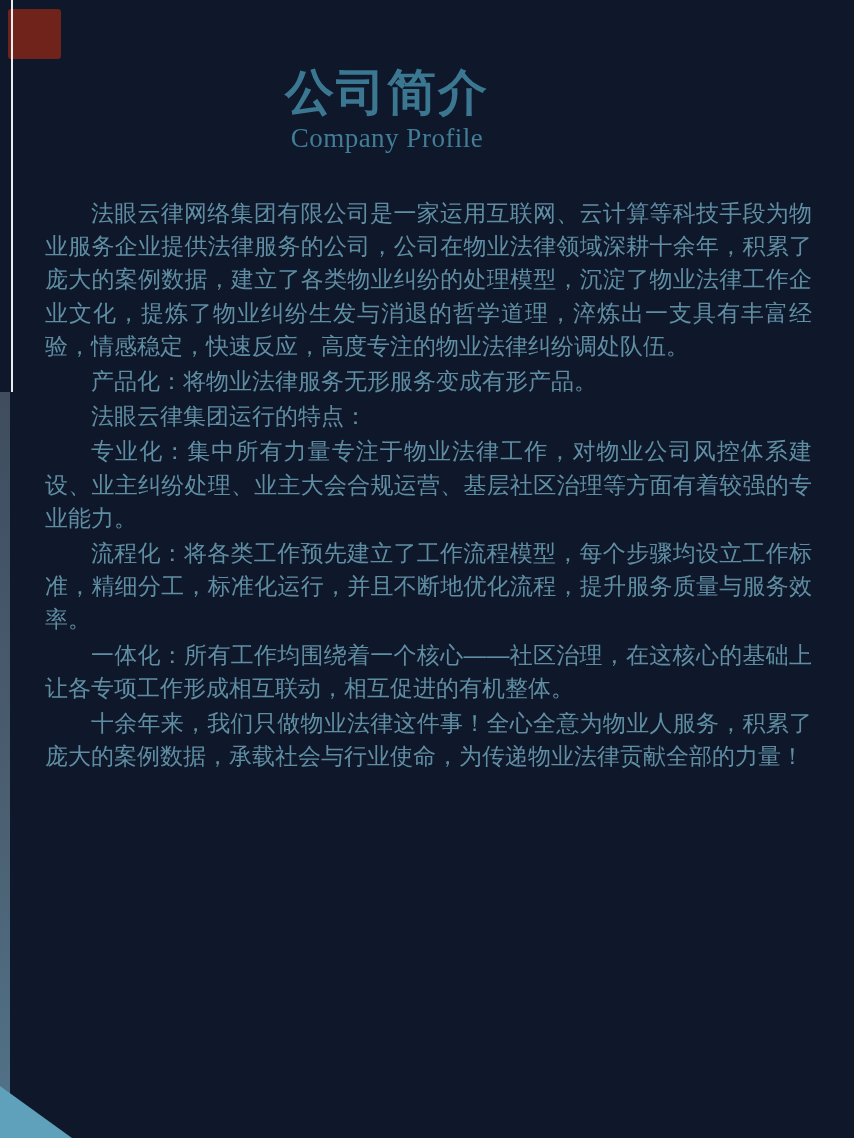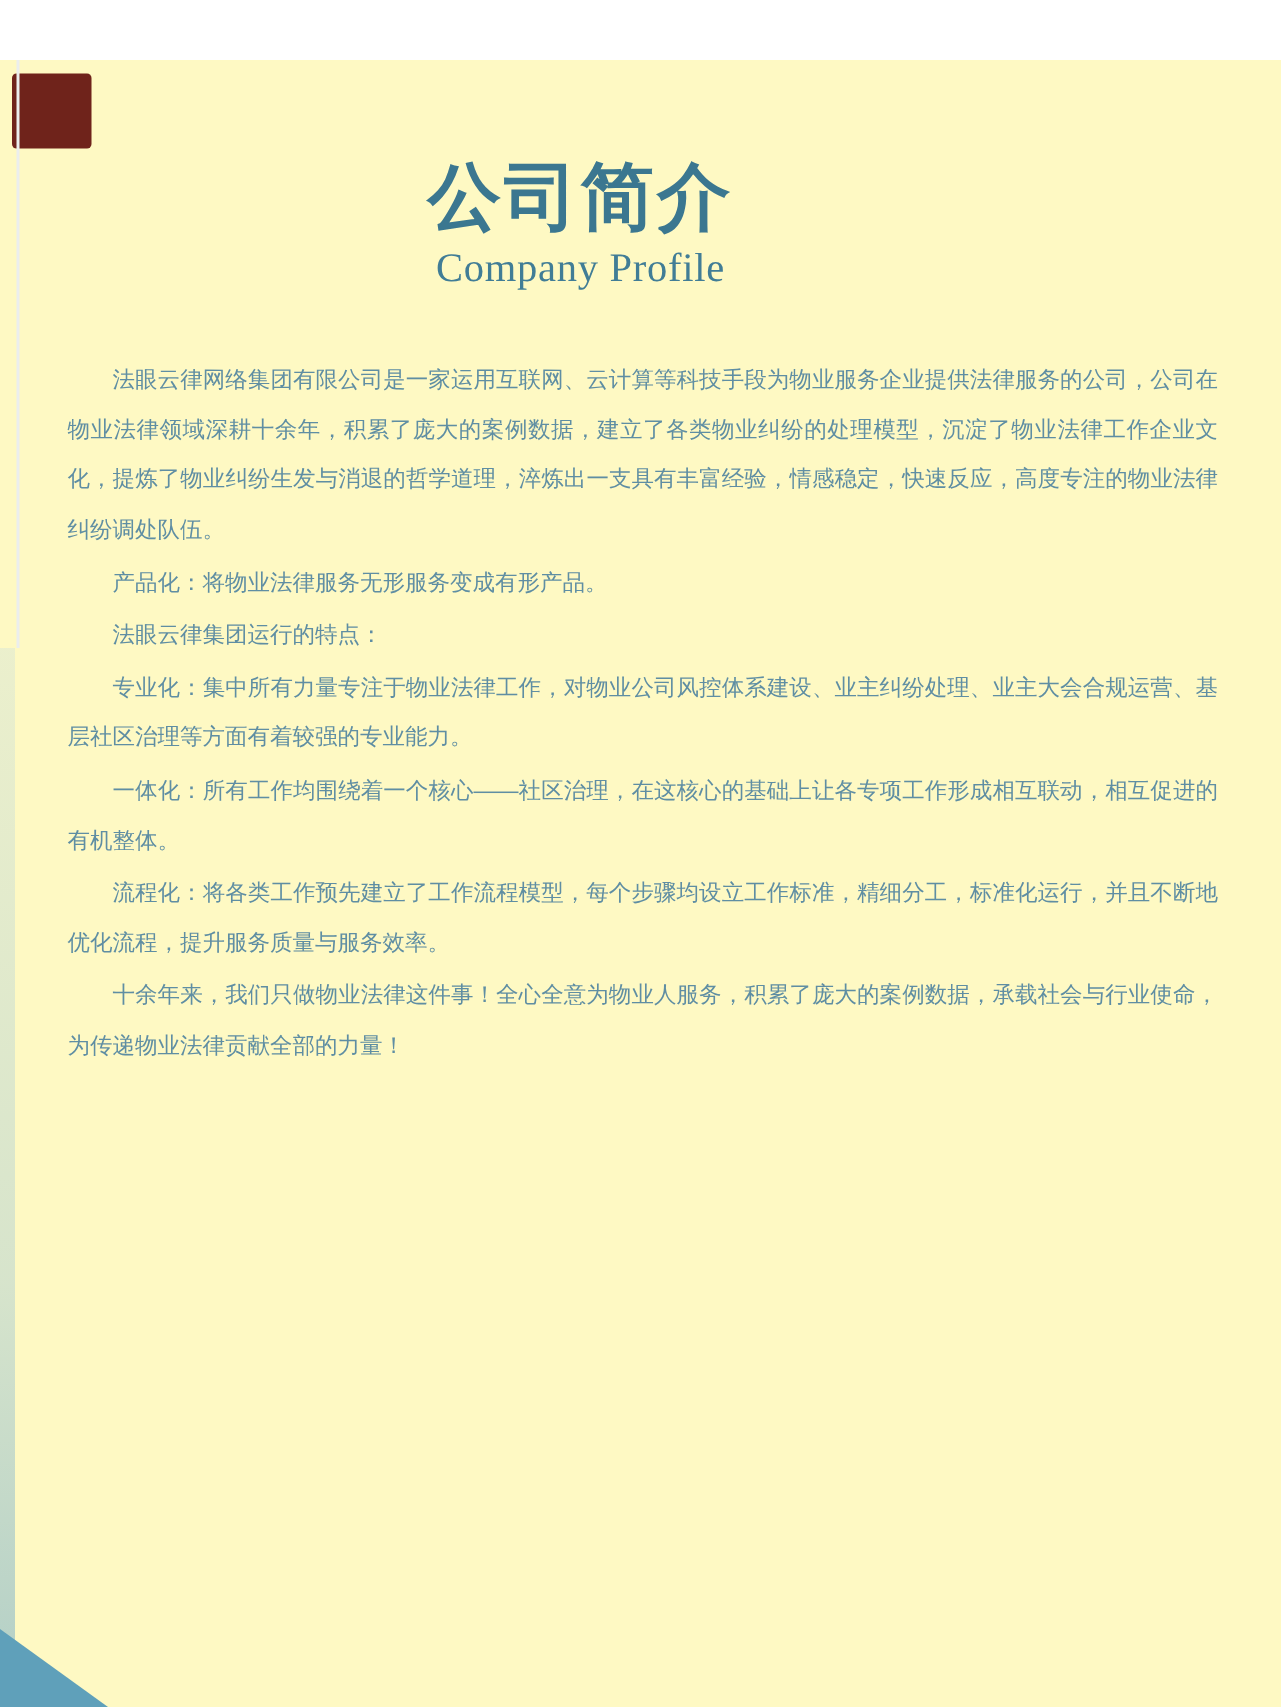--- a/index.html
+++ b/index.html
@@ -2,21 +2,21 @@
 <html><head>
 <meta charset="utf-8">
 <style>
   * { margin: 0; padding: 0; box-sizing: border-box; }
   html, body { background: #ffffff; }
   body {
     width: 854px; height: 1138px;
     position: relative; overflow: hidden;
     font-family: "Liberation Sans", "DejaVu Sans", sans-serif;
   }
-  .page { position: absolute; inset: 0; background: #fef9c3; margin-top: 40px; }
+  .page { position: absolute; inset: 0; background: #0f172a; }
 
   
   .corner-mark {
     position: absolute; left: 8px; top: 9px;
     width: 53px; height: 50px;
     background: var(--corner-red, #6f231b);
     border-radius: 3px;
   }
   .left-edge-line {
     position: absolute; left: 11px; top: 0;
@@ -53,21 +53,21 @@
     font-family: "Liberation Serif", "DejaVu Serif", serif;
     font-size: 27px;
     letter-spacing: 0.5px;
     color: var(--subtitle-color, #417d96);
     margin-top: 3px;
   }
 
   
   .body-text {
     position: absolute; left: 45px; top: 197px; width: 767px;
-    font-size: 15px; line-height: 33.2px;
+    font-size: 23px; line-height: 33.2px;
     color: var(--body-color, #5f8ea3);
     text-align: justify;
     text-justify: inter-ideograph;
   }
   .body-text p { text-indent: 2em; margin-bottom: 2px; }
 </style>
 </head>
 <body style="--title-color: #3b7790; --subtitle-color: #417d96; --body-color: #5f8ea3; --accent-teal: #5fa0ba; --corner-red: #6f231b;">
 
 <div class="page">
@@ -80,18 +80,18 @@
   <div class="header">
     <div class="title">公司简介</div>
     <div class="subtitle">Company Profile</div>
   </div>
 
   <div class="body-text">
       <p>法眼云律网络集团有限公司是一家运用互联网、云计算等科技手段为物业服务企业提供法律服务的公司，公司在物业法律领域深耕十余年，积累了庞大的案例数据，建立了各类物业纠纷的处理模型，沉淀了物业法律工作企业文化，提炼了物业纠纷生发与消退的哲学道理，淬炼出一支具有丰富经验，情感稳定，快速反应，高度专注的物业法律纠纷调处队伍。</p>
       <p>产品化：将物业法律服务无形服务变成有形产品。</p>
       <p>法眼云律集团运行的特点：</p>
       <p>专业化：集中所有力量专注于物业法律工作，对物业公司风控体系建设、业主纠纷处理、业主大会合规运营、基层社区治理等方面有着较强的专业能力。</p>
+      <p>流程化：将各类工作预先建立了工作流程模型，每个步骤均设立工作标准，精细分工，标准化运行，并且不断地优化流程，提升服务质量与服务效率。</p>
       <p>一体化：所有工作均围绕着一个核心——社区治理，在这核心的基础上让各专项工作形成相互联动，相互促进的有机整体。</p>
-      <p>流程化：将各类工作预先建立了工作流程模型，每个步骤均设立工作标准，精细分工，标准化运行，并且不断地优化流程，提升服务质量与服务效率。</p>
       <p>十余年来，我们只做物业法律这件事！全心全意为物业人服务，积累了庞大的案例数据，承载社会与行业使命，为传递物业法律贡献全部的力量！</p>
     </div>
 
 </div>
 
 </body></html>

